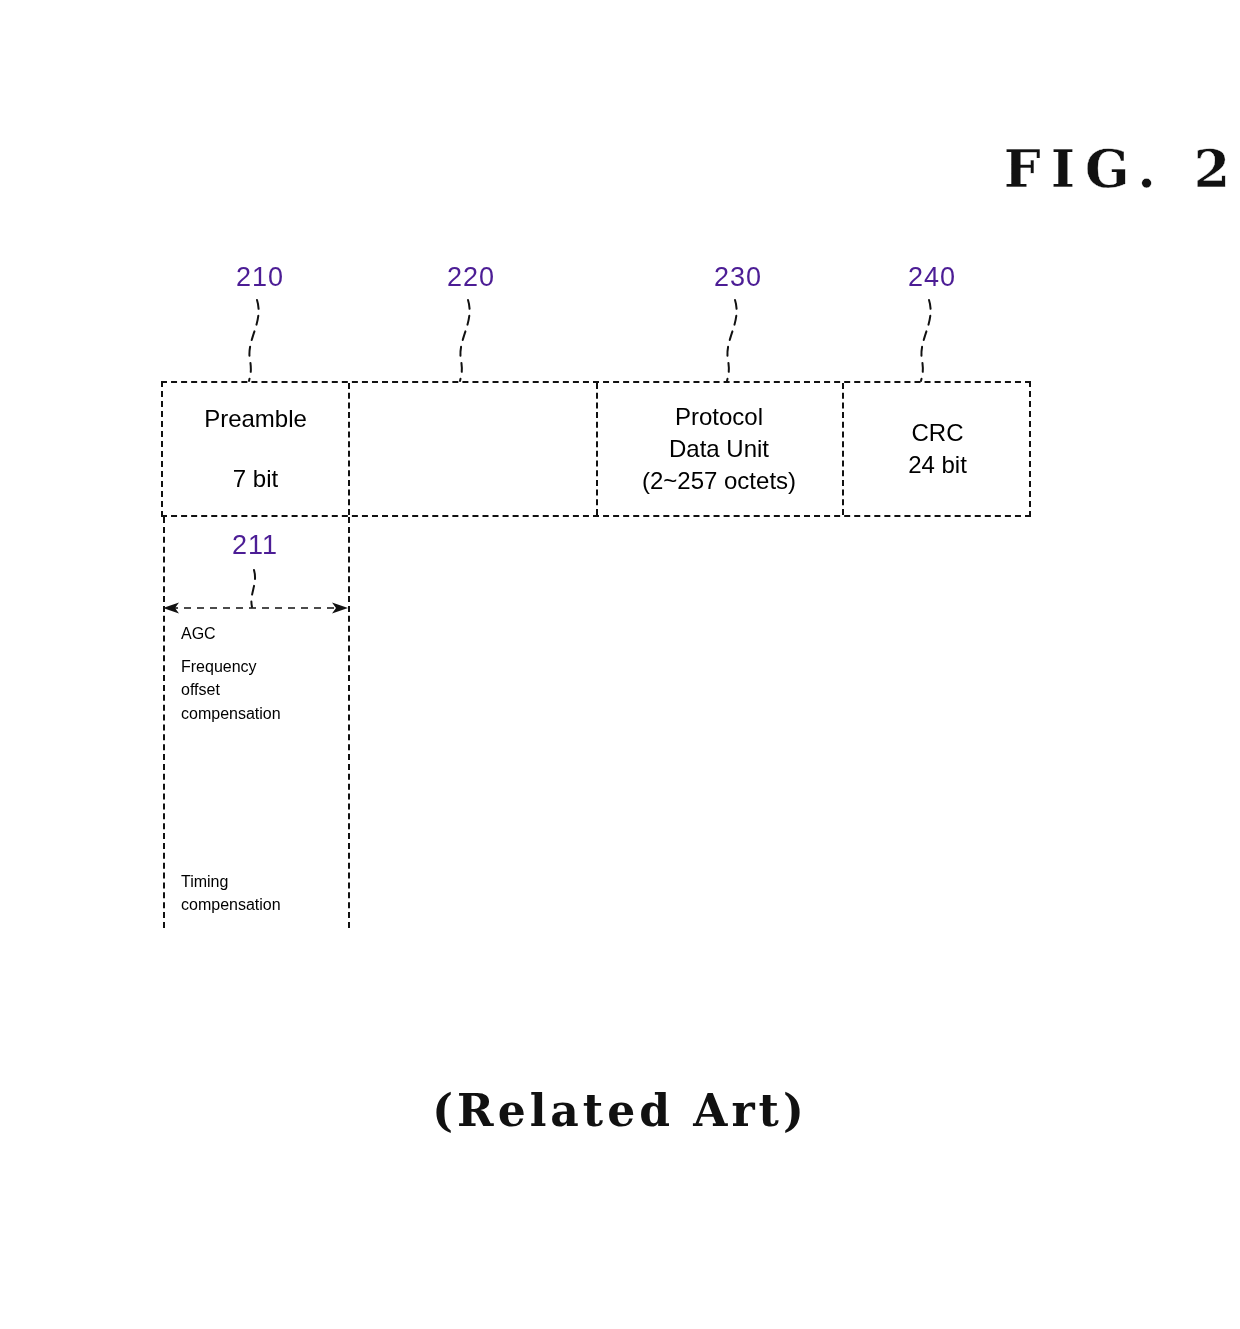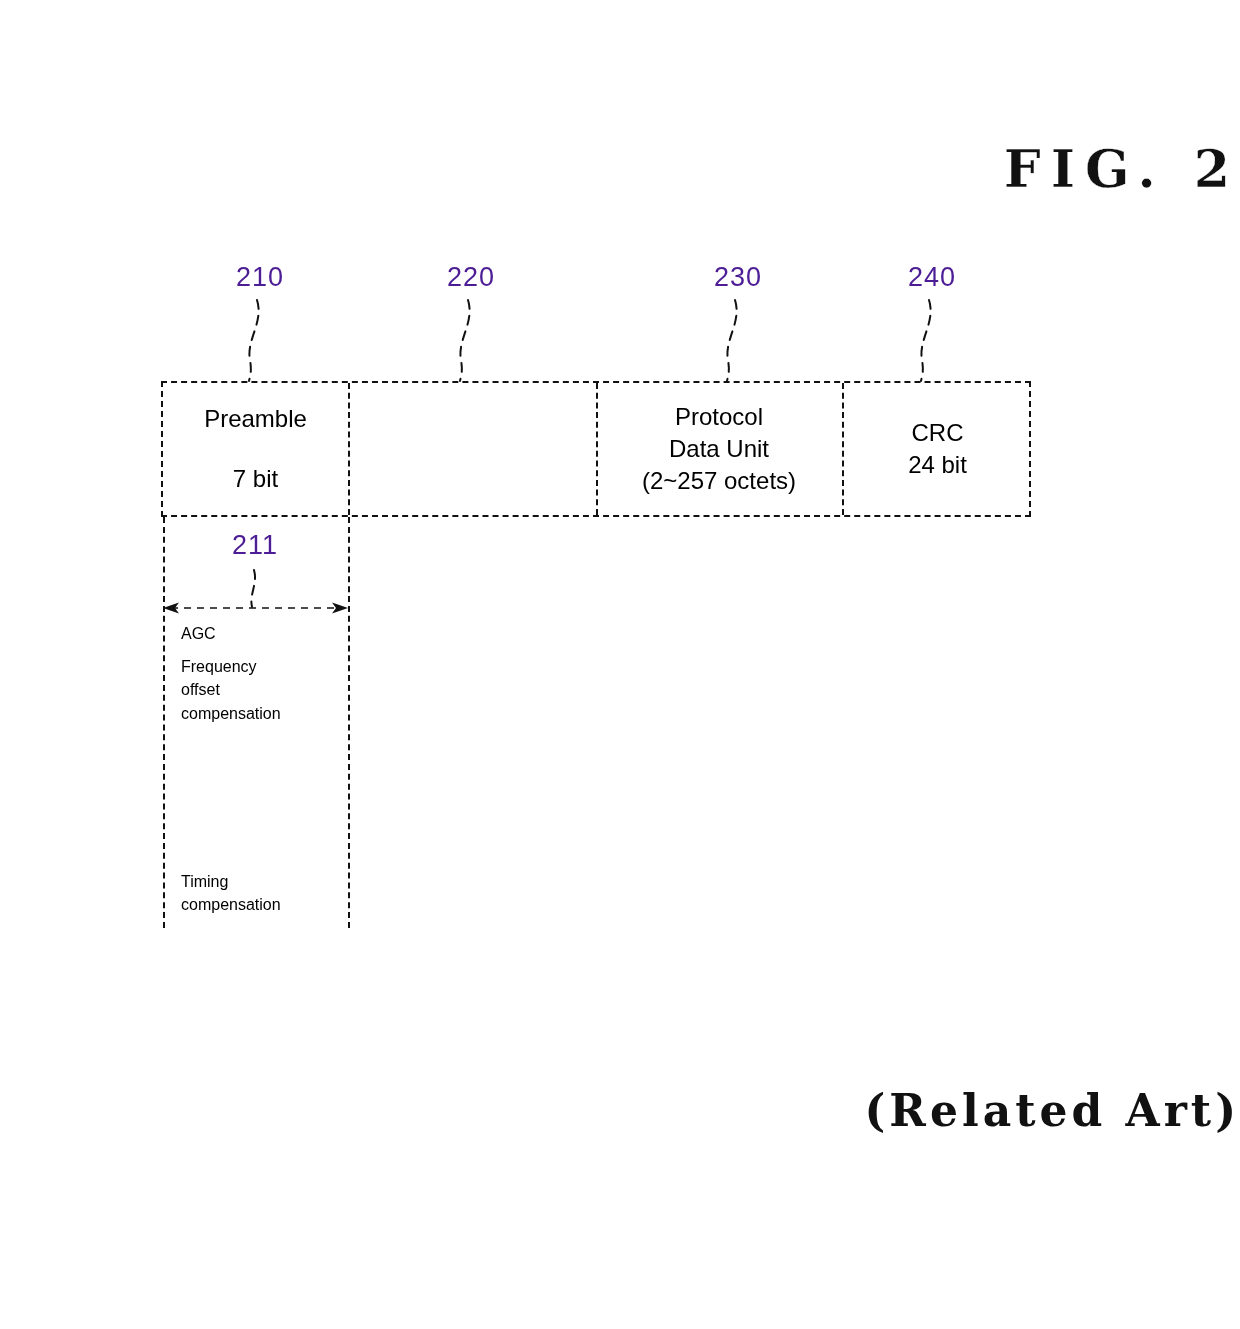--- a/index.html
+++ b/index.html
@@ -28,21 +28,21 @@
     font-weight: 700;
     letter-spacing: 10px;
     color: #111111;
     -webkit-text-stroke: 0.4px #ffffff;
   }
   .fig-caption {
     position: absolute;
     left: 0;
     top: 1085px;
     width: 1240px;
-    text-align: right;
+    text-align: center;
     font-family: "DejaVu Serif", serif;
     font-size: 44px;
     font-weight: 700;
     letter-spacing: 4px;
     color: #111111;
   }
 
   
   .ref-num {
     position: absolute;

